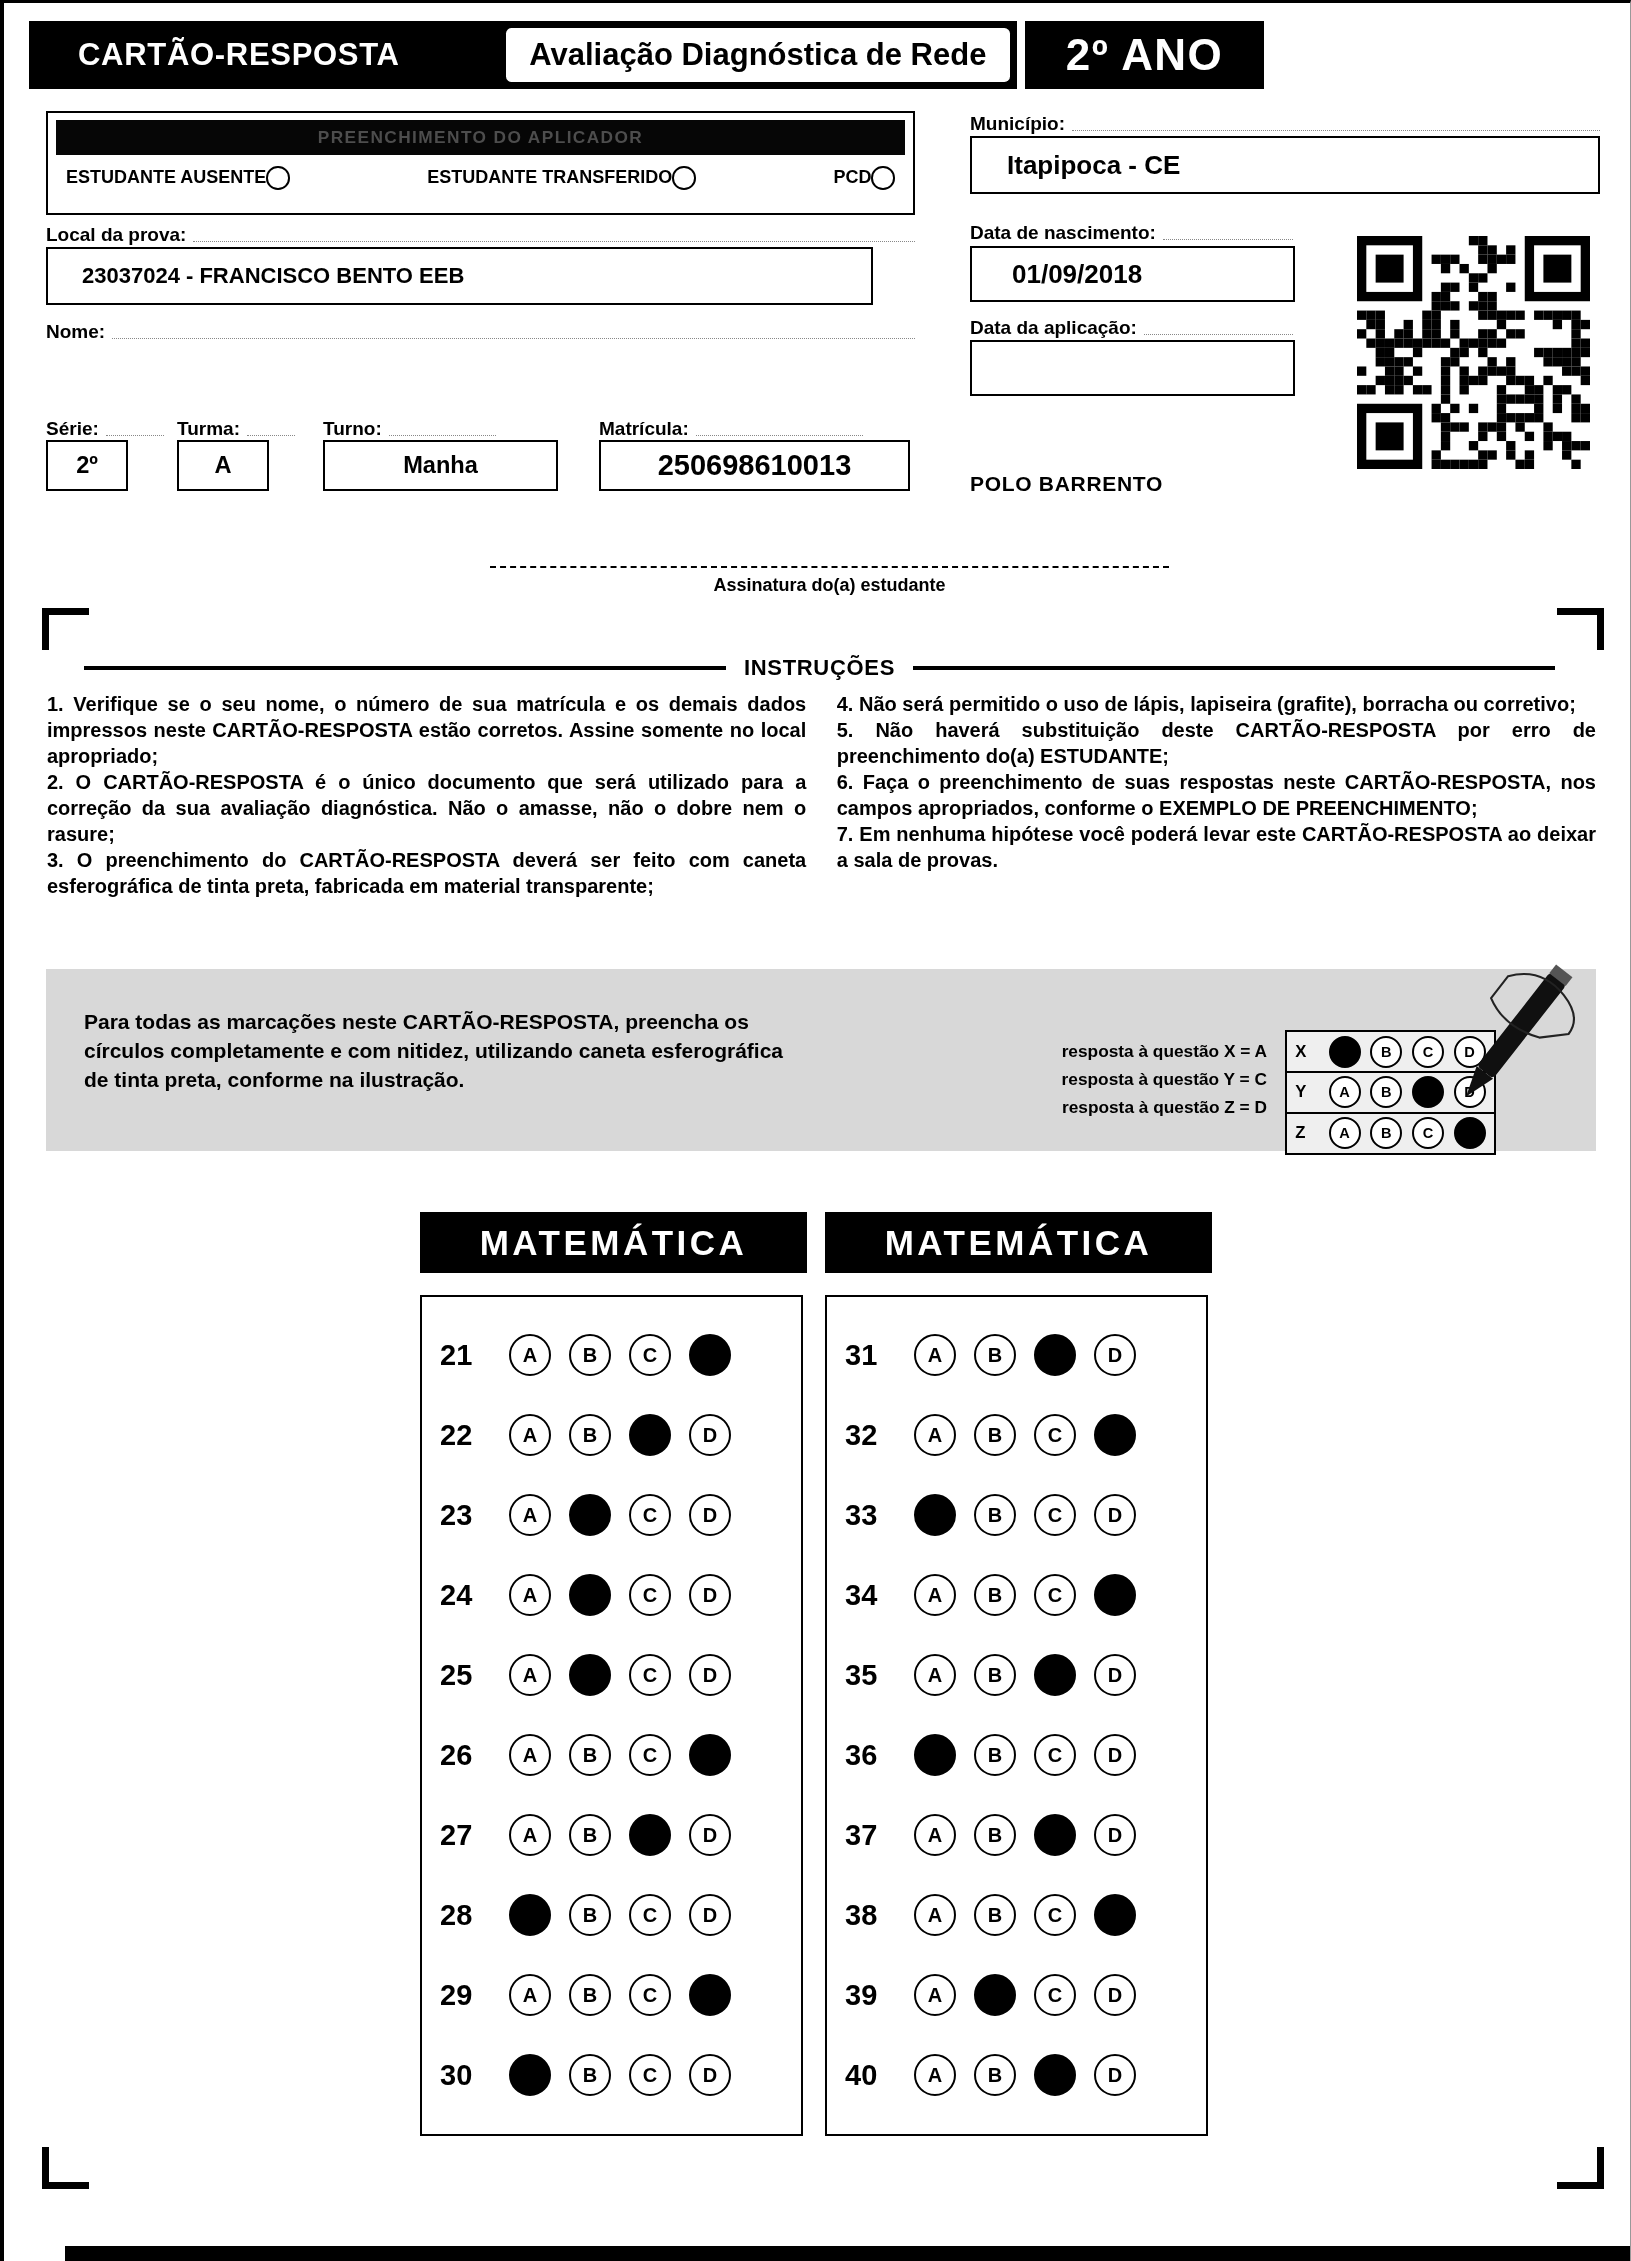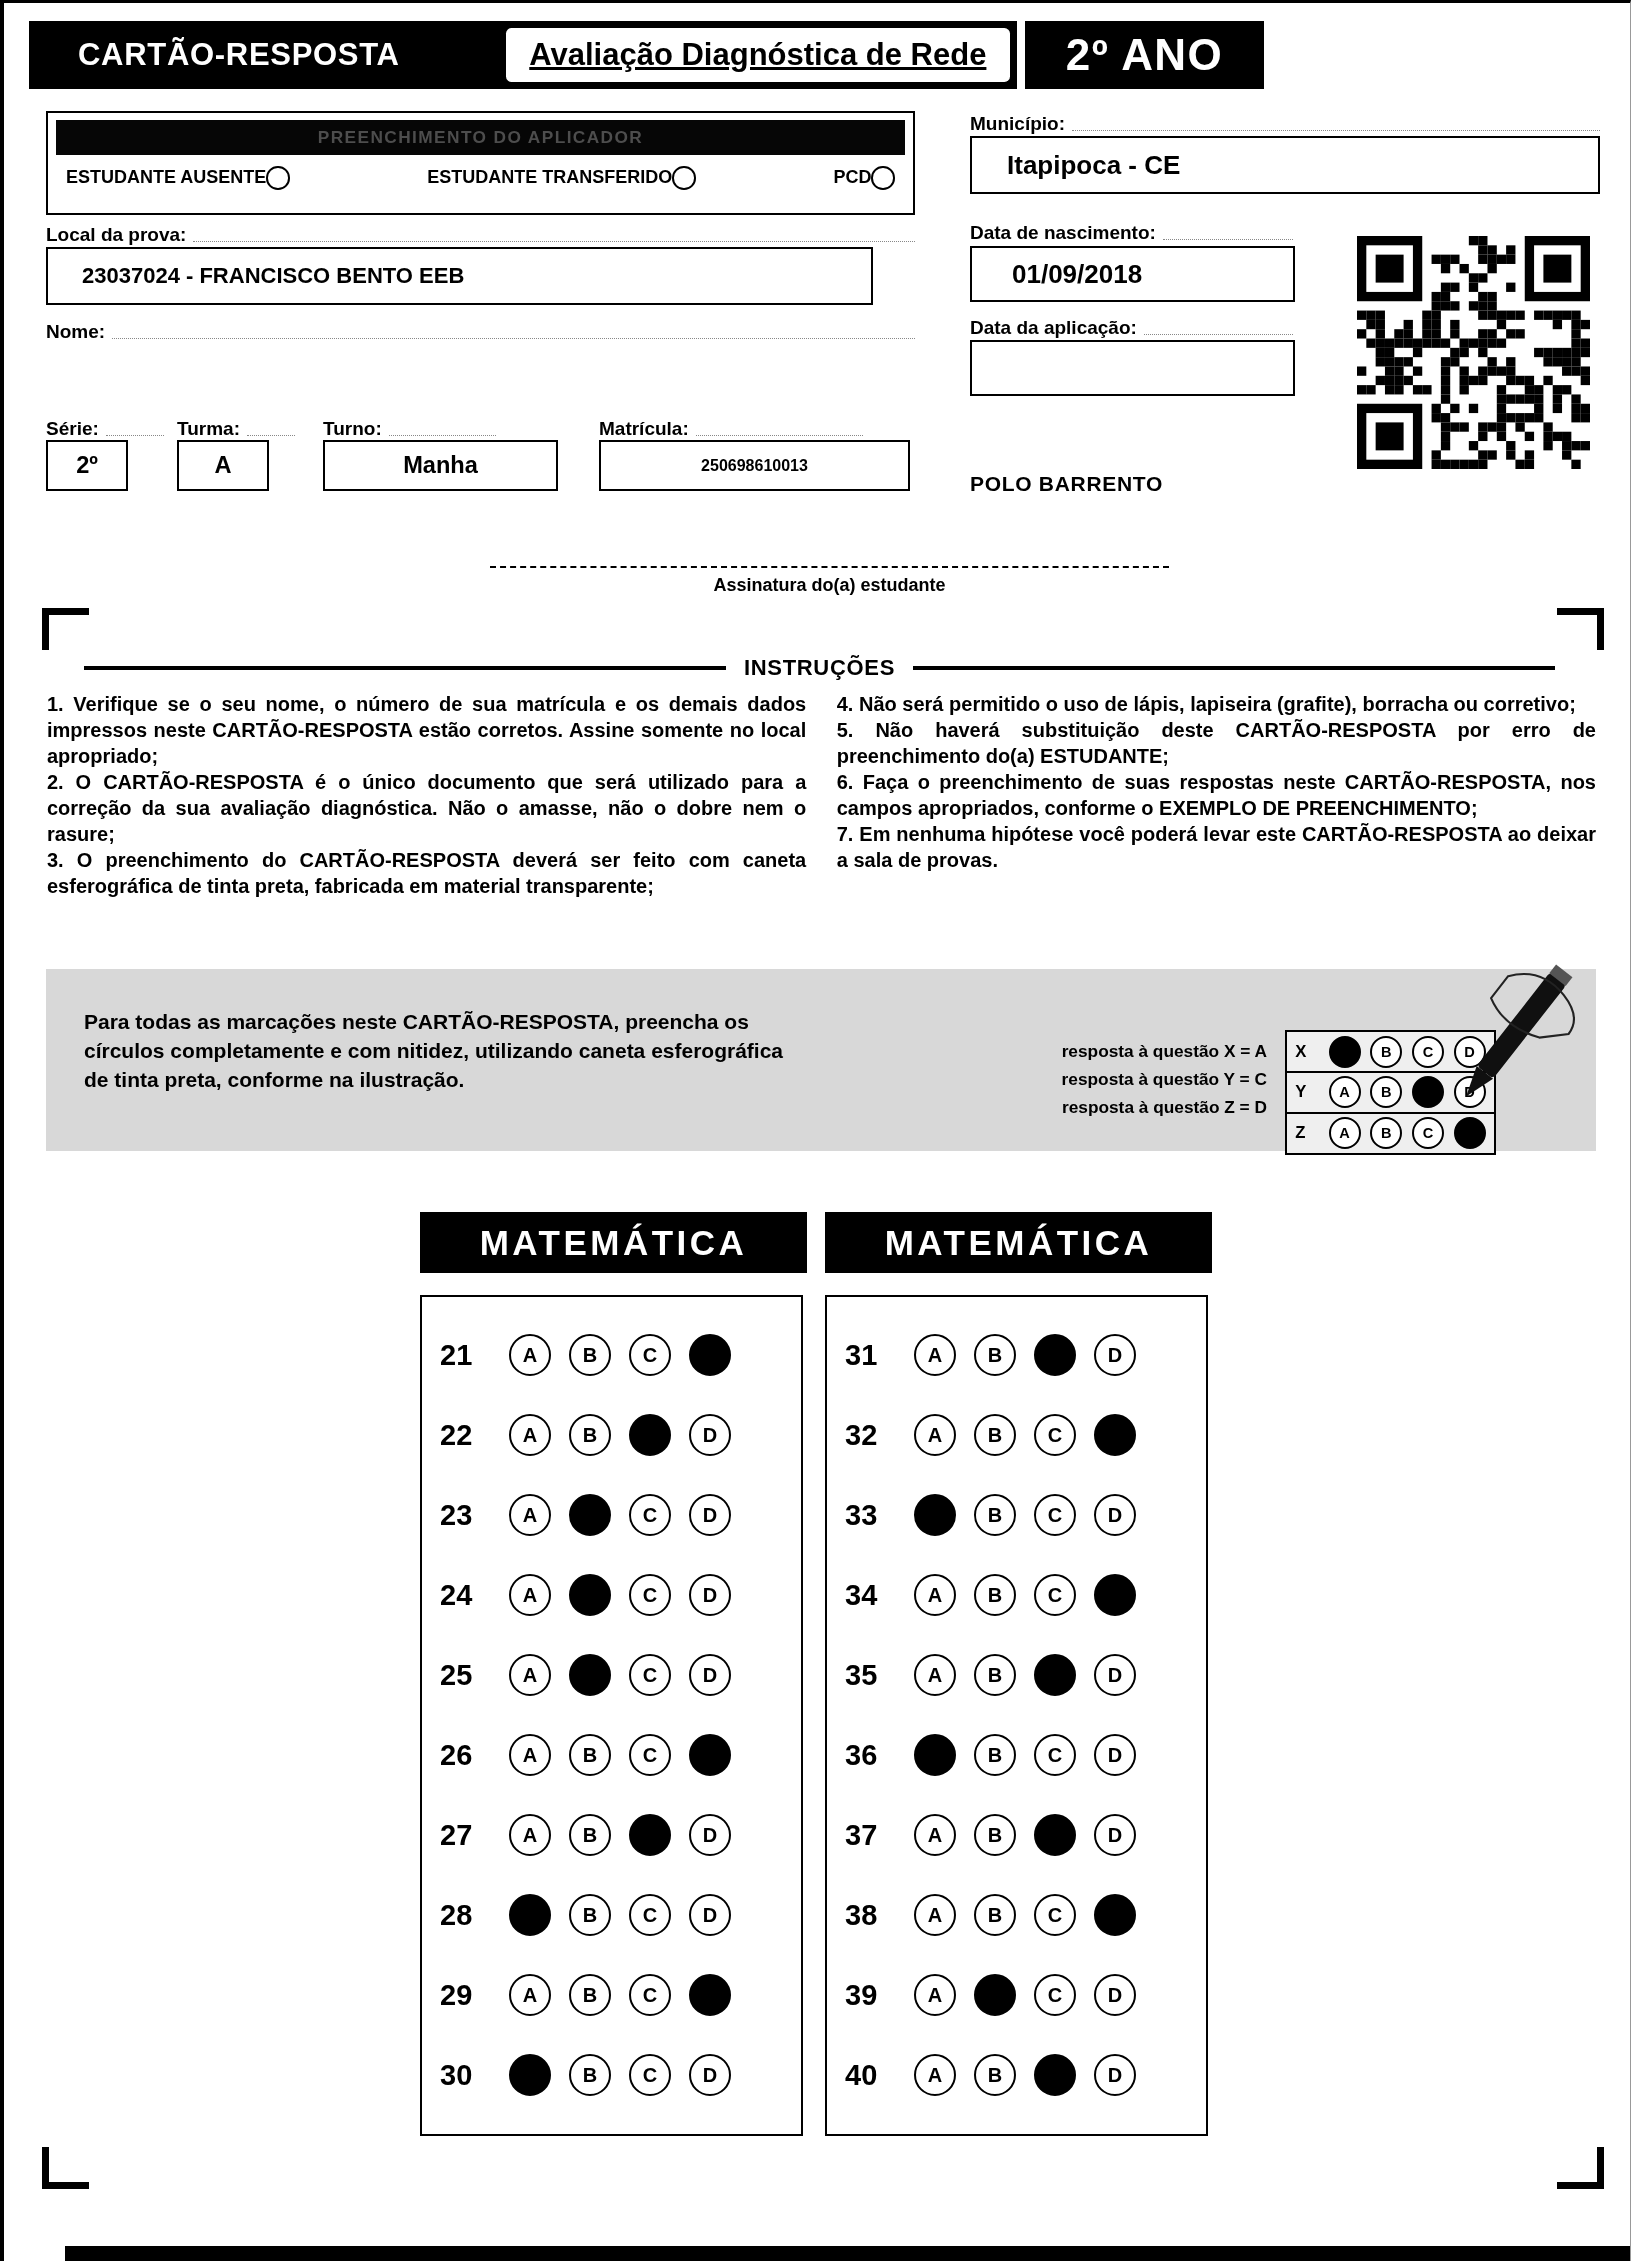--- a/index.html
+++ b/index.html
@@ -3,21 +3,21 @@
 <meta charset="utf-8">
 <style>
   html,body{margin:0;padding:0;background:#fff;}
   .page{position:relative;width:1631px;height:2261px;background:#fff;color:#000;
         font-family:"Liberation Sans",sans-serif;font-weight:700;overflow:hidden;
         border-left:4.2px solid #000;border-top:3.5px solid #000;border-right:1.4px solid #999;box-sizing:border-box;}
 
   
   .header-bar{position:absolute;left:25px;top:18px;width:988px;height:68px;background:#000;display:flex;align-items:center;}
   .header-title{color:#fff;font-size:31px;margin-left:49px;letter-spacing:0.7px;}
-  .header-pill{margin-left:auto;margin-right:7px;background:#fff;border-radius:5.6px;height:54px;display:flex;align-items:center;padding:0 23.6px;font-size:31px;text-decoration:underline;}
+  .header-pill{margin-left:auto;margin-right:7px;background:#fff;border-radius:5.6px;height:54px;display:flex;align-items:center;padding:0 23.6px;font-size:31px;}
   .header-grade{position:absolute;left:1021px;top:18px;width:239px;height:68px;background:#000;color:#ffffff;font-size:44px;display:flex;align-items:center;justify-content:center;letter-spacing:1.4px;}
 
   
   .applicator-box{position:absolute;left:42px;top:108px;width:869px;height:104px;border:2.1px solid #000;box-sizing:border-box;background:#fff;}
   .redacted-bar{margin:7px 8.3px 0;height:35px;background:#060606;color:#4d4d4d;display:flex;align-items:center;justify-content:center;font-size:17.3px;letter-spacing:1.4px;}
   .app-opts{display:flex;justify-content:space-between;align-items:center;padding:11px 18px 0 18px;}
   .app-opt{display:flex;align-items:center;font-size:18px;}
   .opt-circle{width:23.6px;height:23.6px;border:2.1px solid #000;border-radius:50%;background:#fff;box-sizing:border-box;flex:none;}
 
   
@@ -136,21 +136,21 @@
       <span class="fill"></span>
   </div>
   <div class="field-box center" style="left:319px;top:437px;width:235px;height:51px;font-size:23.6px;">
     <span>Manha</span>
   </div>
 
   <div class="field-label" style="left:595px;top:415px;width:264px;">
     <span>Matrícula:</span>
       <span class="fill"></span>
   </div>
-  <div class="field-box center" style="left:595px;top:437px;width:311px;height:51px;font-size:16px;">
+  <div class="field-box center" style="left:595px;top:437px;width:311px;height:51px;font-size:29px;">
     <span>250698610013</span>
   </div>
 
   <div class="field-label" style="left:966px;top:110px;width:630px;">
     <span>Município:</span>
       <span class="fill"></span>
   </div>
   <div class="field-box" style="left:966px;top:133px;width:630px;height:58px;font-size:26px;padding-left:35px;">
     <span>Itapipoca - CE</span>
   </div>

